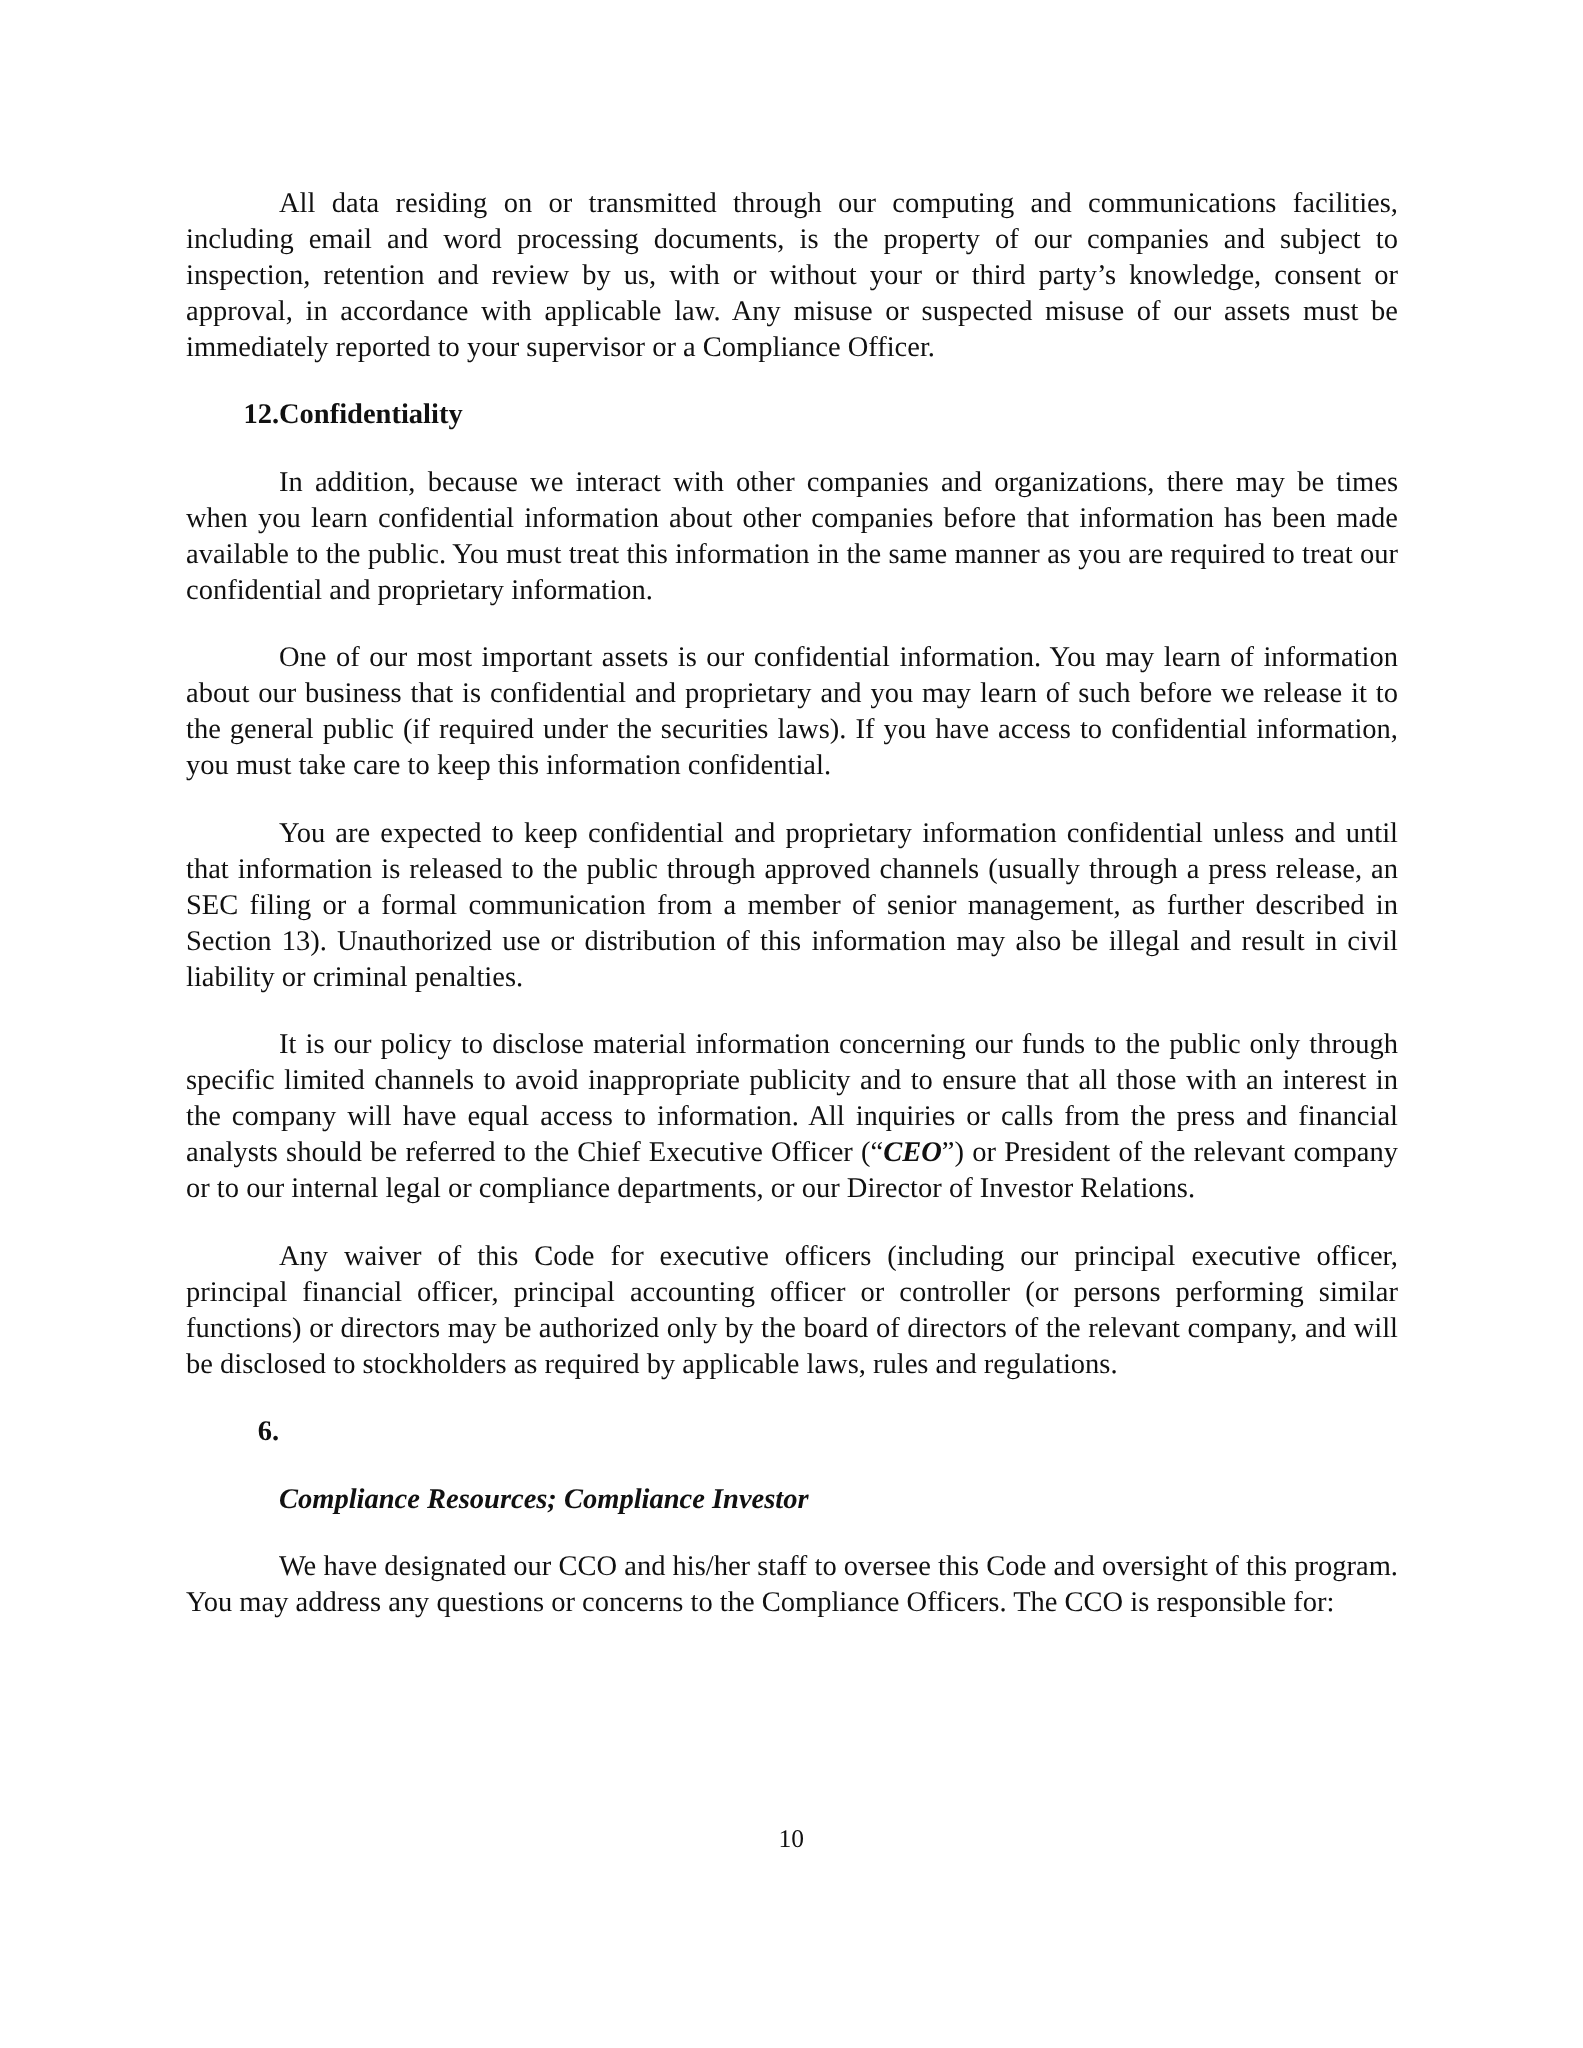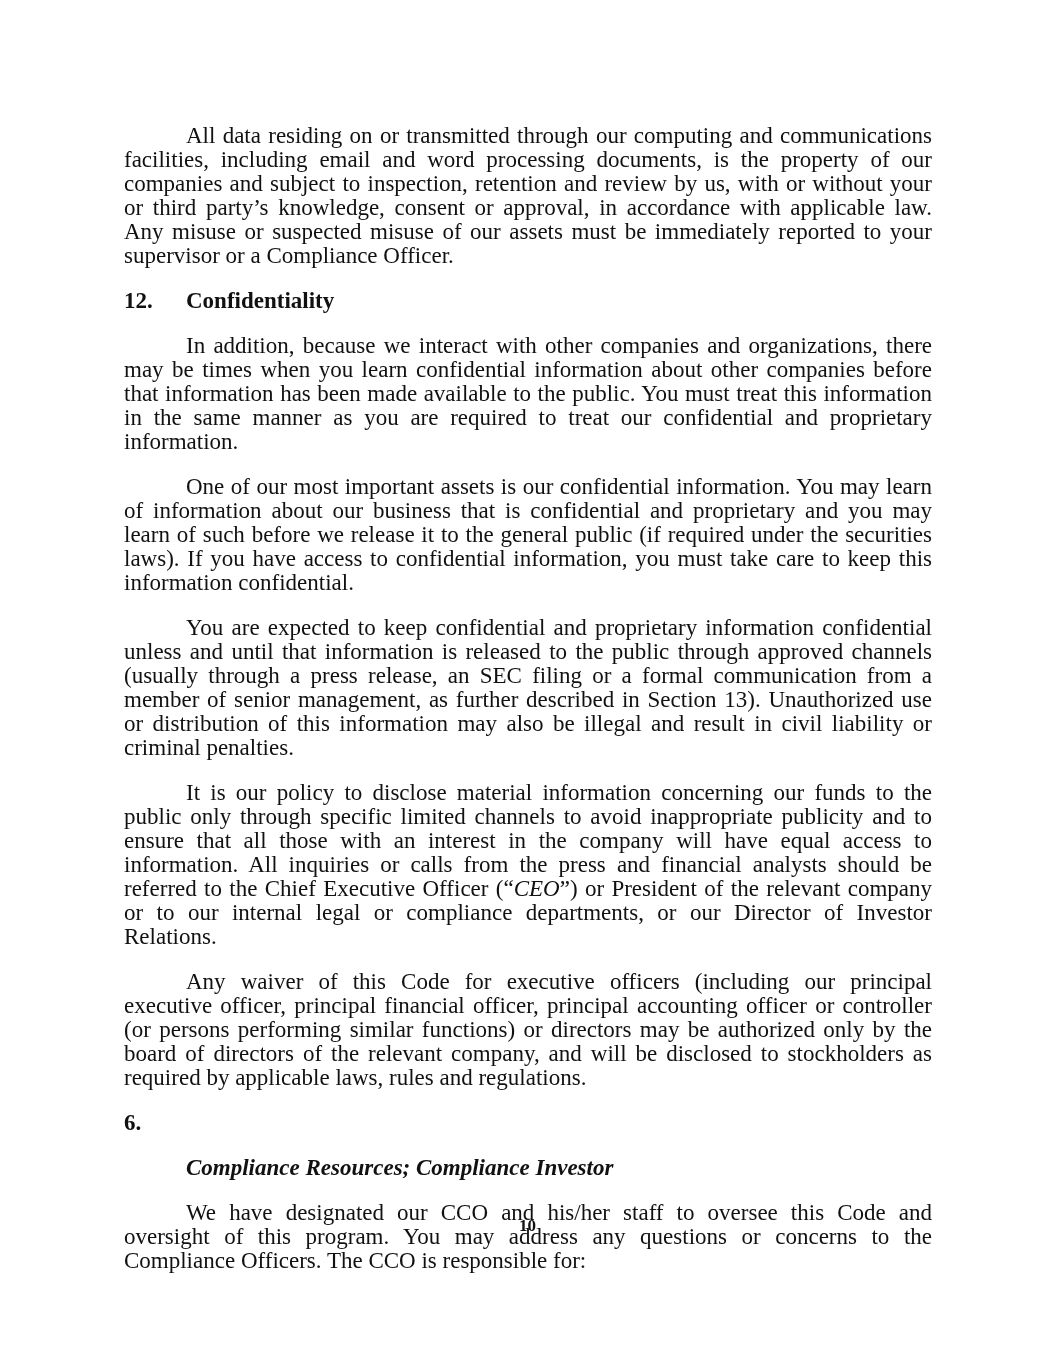--- a/index.html
+++ b/index.html
@@ -13,55 +13,55 @@
       position: relative;
       overflow: hidden;
       font-family: "Liberation Serif", serif;
       color: #111111;
     }
     .page {
       position: absolute;
       left: 124px;
       top: 124px;
       width: 808px;
-      font-size: 23px;
+      font-size: 19px;
       line-height: 24px;
     }
     .para {
       margin: 0 0 21px 0;
       text-align: justify;
       text-indent: 62px;
     }
     .heading {
       margin: 0 0 21px 0;
       font-weight: bold;
       display: flex;
     }
     .heading .num {
       width: 62px;
       flex: none;
+      text-align: right;
     }
     .subheading {
       margin: 0 0 21px 62px;
       font-weight: bold;
       font-style: italic;
     }
     .ceo {
-      font-weight: normal;
+      font-weight: bold;
       font-style: italic;
     }
     .page-number {
       position: absolute;
       top: 1216px;
       left: 0;
       width: 1055px;
       text-align: center;
       font-size: 17px;
       line-height: 20px;
-      font-weight: bold;
     }
   </style>
 </head>
 <body>
 
 <div class="page">
 
   <p class="para">All data residing on or transmitted through our computing and communications facilities, including email and word processing documents, is the property of our companies and subject to inspection, retention and review by us, with or without your or third party’s knowledge, consent or approval, in accordance with applicable law.  Any misuse or suspected misuse of our assets must be immediately reported to your supervisor or a Compliance Officer.</p>
 
   <div class="heading">

